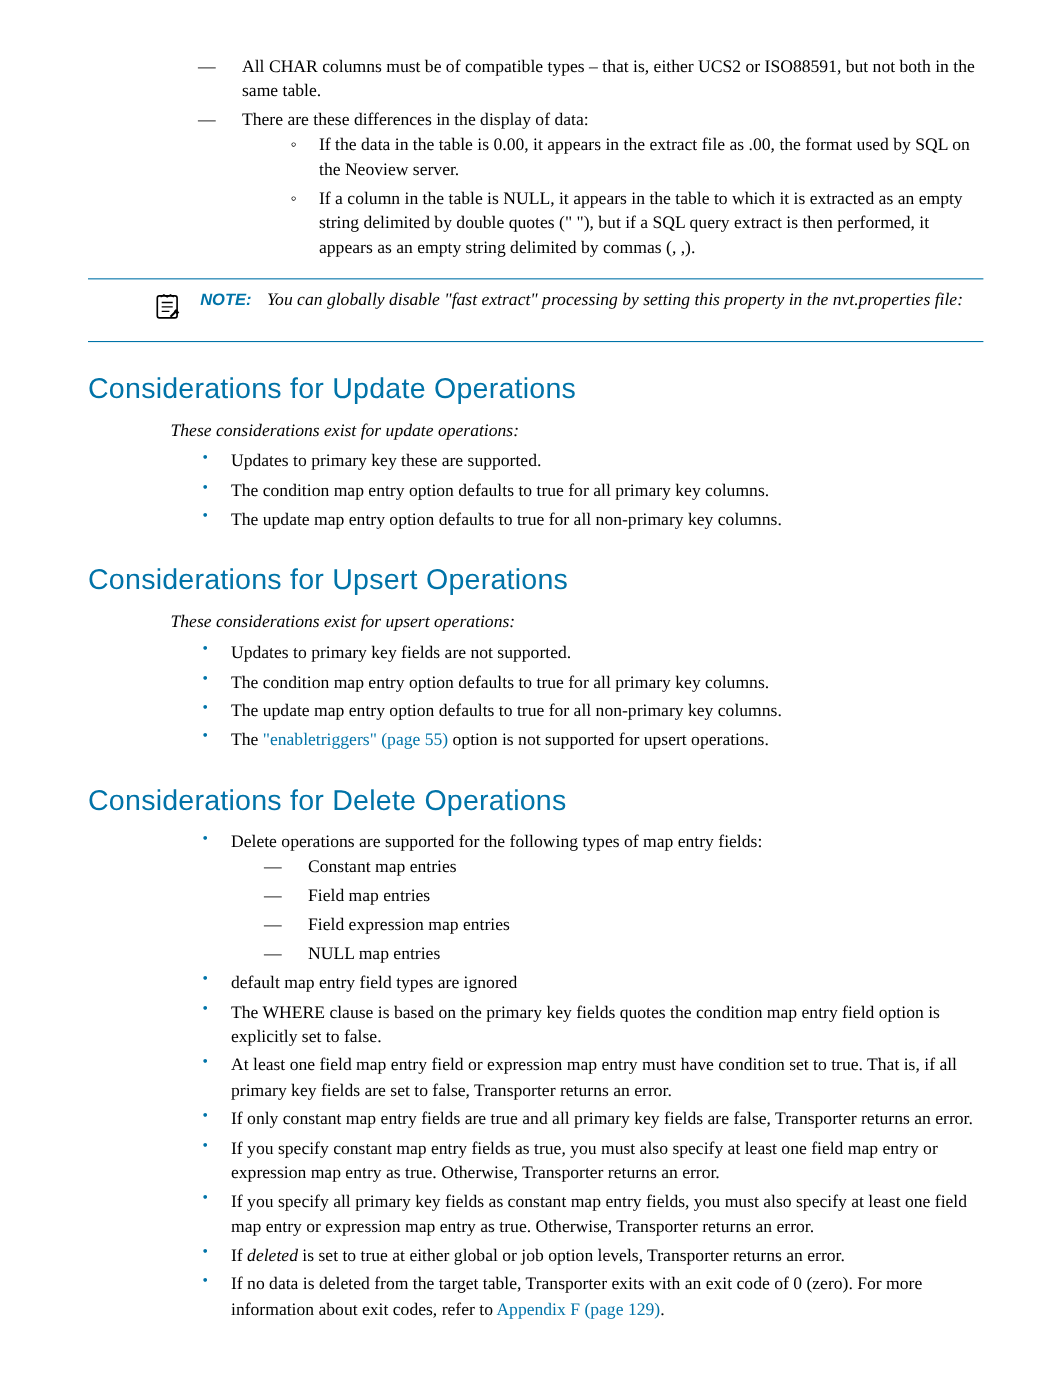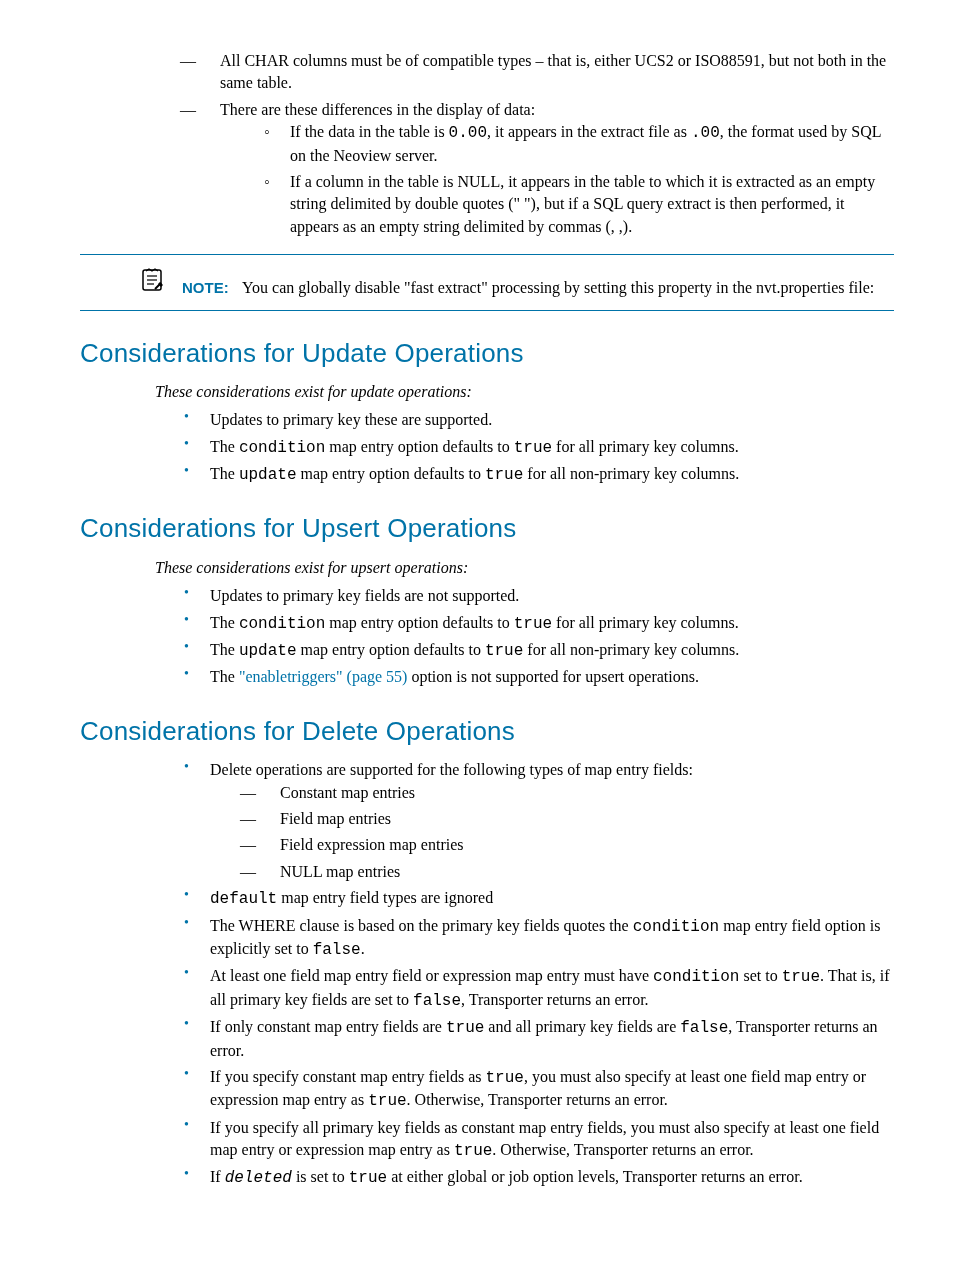--- a/index.html
+++ b/index.html
@@ -17,23 +17,23 @@
   ul.dash > li::before { content: "—"; position: absolute; left: 0; top: 0; }
   ul.ring { list-style: none; padding: 0; margin: 0 0 0 40px; }
   ul.ring > li { position: relative; padding-left: 30px; margin-bottom: 4px; }
   ul.ring > li::before { content: "◦"; position: absolute; left: 4px; top: 0; font-weight: bold;}
   ul.bullet { list-style: none; padding: 0; margin: 0 0 0 100px; }
   ul.bullet > li { position: relative; padding-left: 30px; margin-bottom: 4px; }
   ul.bullet > li::before { content: "•"; position: absolute; left: 4px; top: -2px; color: #0073a8; font-size: 14px; }
   ul.inner-dash { list-style: none; padding: 0; margin: 0 0 0 30px; }
   ul.inner-dash > li { position: relative; padding-left: 40px; margin-bottom: 4px; }
   ul.inner-dash > li::before { content: "—"; position: absolute; left: 0; top: 0; }
-  .code { font-family: Liberation Mono, monospace; }
+  .code { font-family: Liberation Serif, serif; }
   .note-box { border-top: 1px solid #0073a8; border-bottom: 1px solid #0073a8; margin: 16px 0 20px 0; padding: 8px 0 10px 0; }
-  .note-row { display: flex; align-items: flex-end; gap: 16px; padding-left: 60px; }
+  .note-row { display: flex; align-items: flex-start; gap: 16px; padding-left: 60px; font-style: italic; }
   .note-icon { flex: 0 0 26px; margin-top: 4px; }
   .note-text { flex: 1 1 auto; padding-left: 0; }
   .note-label { color: #0073a8; font-weight: bold; font-family: Arial, Helvetica, sans-serif; font-size: 15px; margin-right: 10px; }
   .note-code { margin: 8px 0 0 108px; font-family: "Courier New", Courier, monospace; font-size: 15px; }
   h2.section { color: #0073a8; font-family: "Futura", "Century Gothic", "Trebuchet MS", Arial, sans-serif; font-weight: 400; font-size: 26px; margin: 24px 0 10px 0; letter-spacing: 0.2px; }
   .para { margin: 4px 0 6px 75px; font-style: italic; }
   .link { color: #0073a8; }
 </style>
 </head>
 <body>
@@ -99,13 +99,14 @@
       <li><span>NULL map entries</span></li>
     </ul>
   </li>
   <li><span class="code">default</span><span> map entry field types are ignored</span></li>
   <li><span>The WHERE clause is based on the primary key fields quotes the </span><span class="code">condition</span><span> map entry field option is explicitly set to </span><span class="code">false</span><span>.</span></li>
   <li><span>At least one field map entry field or expression map entry must have </span><span class="code">condition</span><span> set to </span><span class="code">true</span><span>. That is, if all primary key fields are set to </span><span class="code">false</span><span>, Transporter returns an error.</span></li>
   <li><span>If only constant map entry fields are </span><span class="code">true</span><span> and all primary key fields are </span><span class="code">false</span><span>, Transporter returns an error.</span></li>
   <li><span>If you specify constant map entry fields as </span><span class="code">true</span><span>, you must also specify at least one field map entry or expression map entry as </span><span class="code">true</span><span>. Otherwise, Transporter returns an error.</span></li>
   <li><span>If you specify all primary key fields as constant map entry fields, you must also specify at least one field map entry or expression map entry as </span><span class="code">true</span><span>. Otherwise, Transporter returns an error.</span></li>
   <li><span>If </span><span class="code" style="font-style:italic">deleted</span><span> is set to </span><span class="code">true</span><span> at either global or job option levels, Transporter returns an error.</span></li>
+  <li><span>If no data is deleted from the target table, Transporter exits with an exit code of 0 (zero). For more information about exit codes, refer to </span><span class="link">Appendix F (page 129)</span><span>.</span></li>
 </ul>
 
 </body></html>

